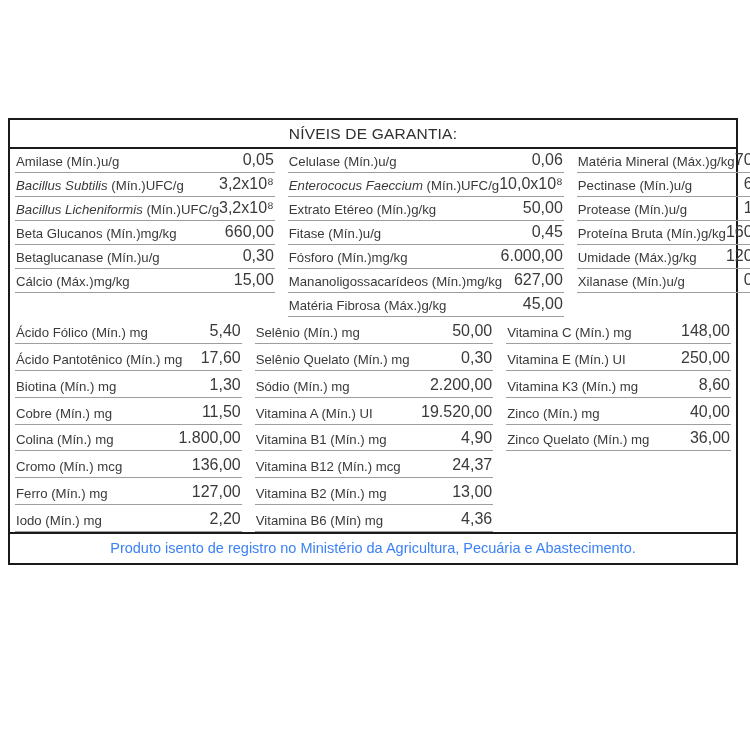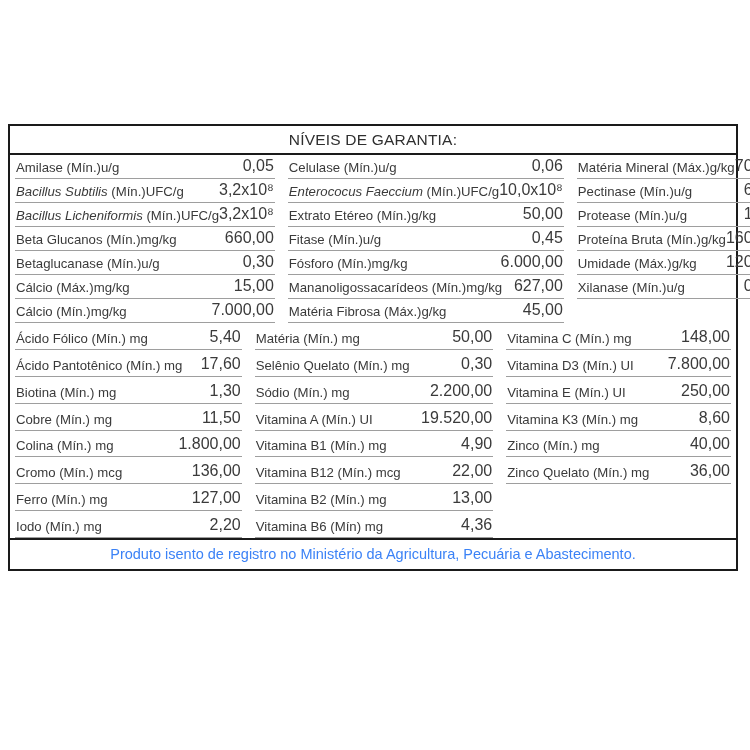--- a/index.html
+++ b/index.html
@@ -5,21 +5,21 @@
   html, body {
     margin: 0; padding: 0;
     width: 750px; height: 750px;
     background: #ffffff;
     font-family: "Liberation Sans", sans-serif;
     color: #3a3a3a;
     position: relative;
   }
   .label-box {
     position: absolute;
-    left: 8px; top: 124px;
+    left: 8px; top: 118px;
     width: 730px;
     border: 2px solid #1a1a1a;
     box-sizing: border-box;
     background: #fff;
   }
   .section-title {
     text-align: center;
     font-size: 15.5px;
     color: #2f2f2f;
     padding: 5px 0 4px 0;
@@ -89,24 +89,20 @@
         <div class="row">
           <span class="lbl"><span class="em"></span><span>Betaglucanase (Mín.)u/g</span></span>
           <span class="val">0,30</span>
         </div>
 
         <div class="row">
           <span class="lbl"><span class="em"></span><span>Cálcio (Máx.)mg/kg</span></span>
           <span class="val">15,00</span>
         </div>
 
-        <div class="row">
-          <span class="lbl"><span class="em"></span><span>Cálcio (Mín.)mg/kg</span></span>
-          <span class="val">7.000,00</span>
-        </div>
       </div>
     <div class="col">
 
         <div class="row">
           <span class="lbl"><span class="em"></span><span>Celulase (Mín.)u/g</span></span>
           <span class="val">0,06</span>
         </div>
 
         <div class="row">
           <span class="lbl"><span class="em">Enterococus Faeccium</span><span> (Mín.)UFC/g</span></span>
@@ -213,21 +209,21 @@
         </div>
 
         <div class="row">
           <span class="lbl"><span>Iodo (Mín.) mg</span></span>
           <span class="val">2,20</span>
         </div>
       </div>
     <div class="col">
 
         <div class="row">
-          <span class="lbl"><span>Matéria (Mín.) mg</span></span>
+          <span class="lbl"><span>Selênio (Mín.) mg</span></span>
           <span class="val">50,00</span>
         </div>
 
 
         <div class="row">
           <span class="lbl"><span>Selênio Quelato (Mín.) mg</span></span>
           <span class="val">0,30</span>
         </div>
 
         <div class="row">
@@ -240,44 +236,40 @@
           <span class="val">19.520,00</span>
         </div>
 
         <div class="row">
           <span class="lbl"><span>Vitamina B1 (Mín.) mg</span></span>
           <span class="val">4,90</span>
         </div>
 
         <div class="row">
           <span class="lbl"><span>Vitamina B12 (Mín.) mcg</span></span>
-          <span class="val">22,00</span>
+          <span class="val">24,37</span>
         </div>
 
         <div class="row">
           <span class="lbl"><span>Vitamina B2 (Mín.) mg</span></span>
           <span class="val">13,00</span>
         </div>
 
         <div class="row">
           <span class="lbl"><span>Vitamina B6 (Mín) mg</span></span>
           <span class="val">4,36</span>
         </div>
       </div>
     <div class="col">
 
         <div class="row">
           <span class="lbl"><span>Vitamina C (Mín.) mg</span></span>
           <span class="val">148,00</span>
         </div>
 
-        <div class="row">
-          <span class="lbl"><span>Vitamina D3 (Mín.) UI</span></span>
-          <span class="val">7.800,00</span>
-        </div>
 
         <div class="row">
           <span class="lbl"><span>Vitamina E (Mín.) UI</span></span>
           <span class="val">250,00</span>
         </div>
 
         <div class="row">
           <span class="lbl"><span>Vitamina K3 (Mín.) mg</span></span>
           <span class="val">8,60</span>
         </div>

